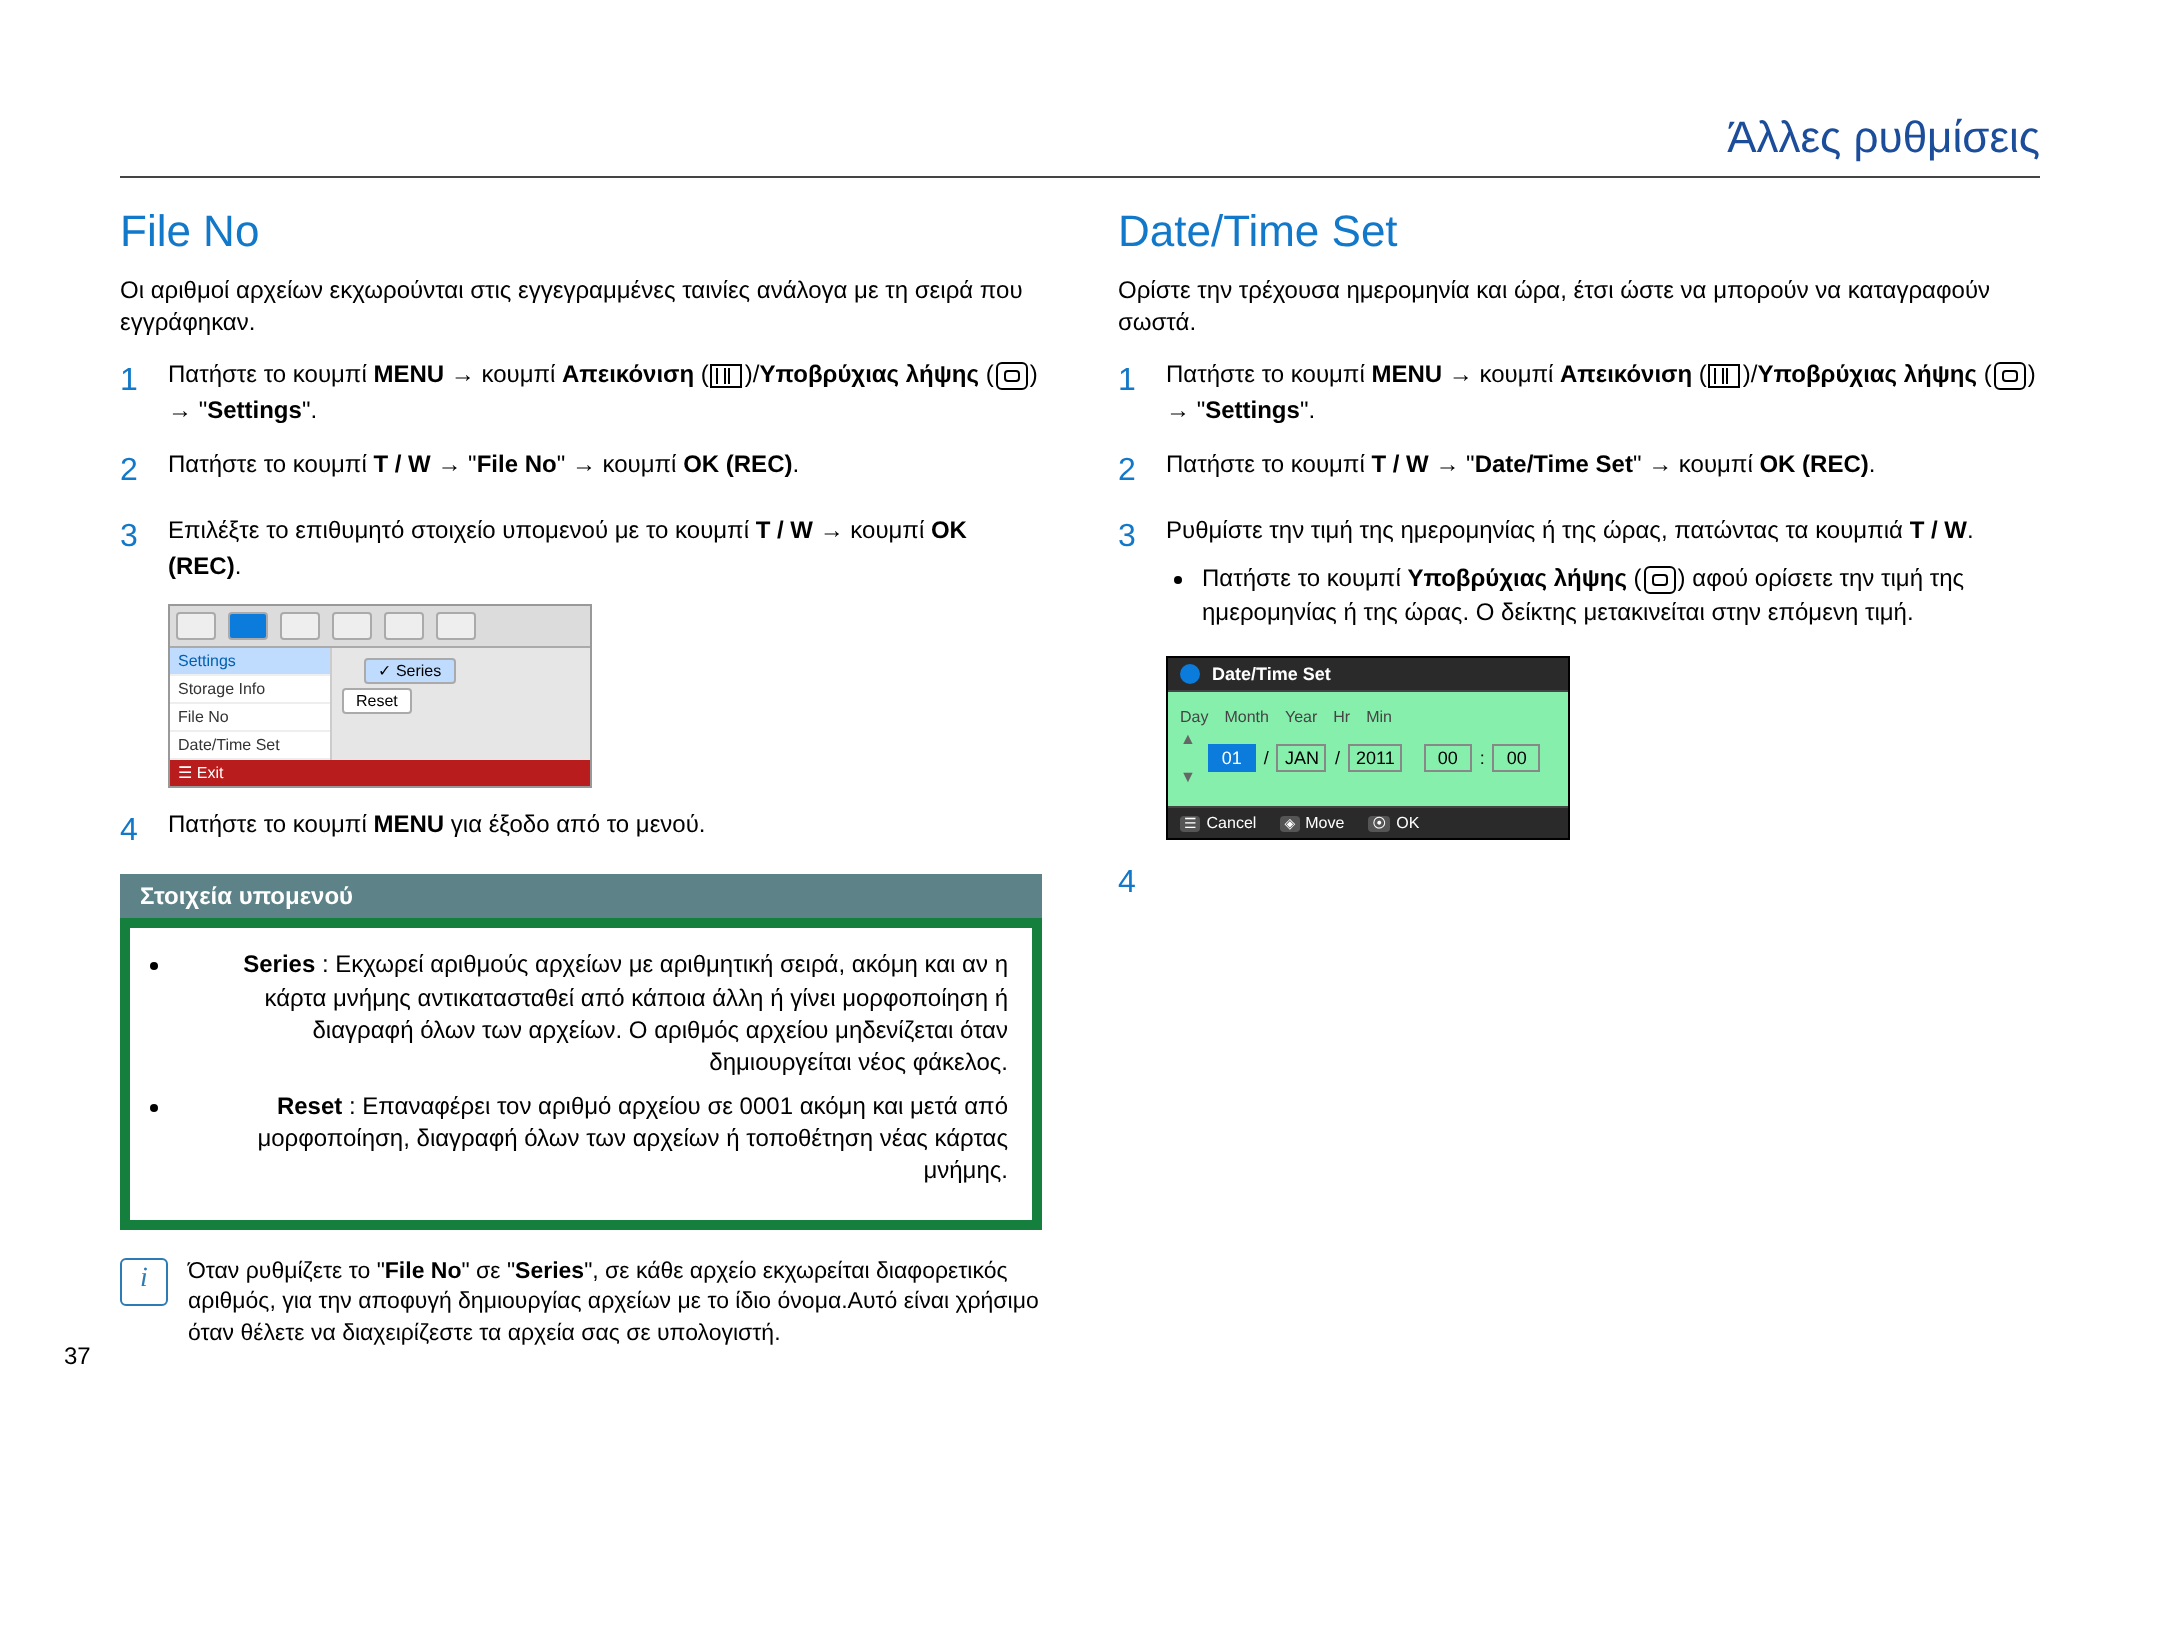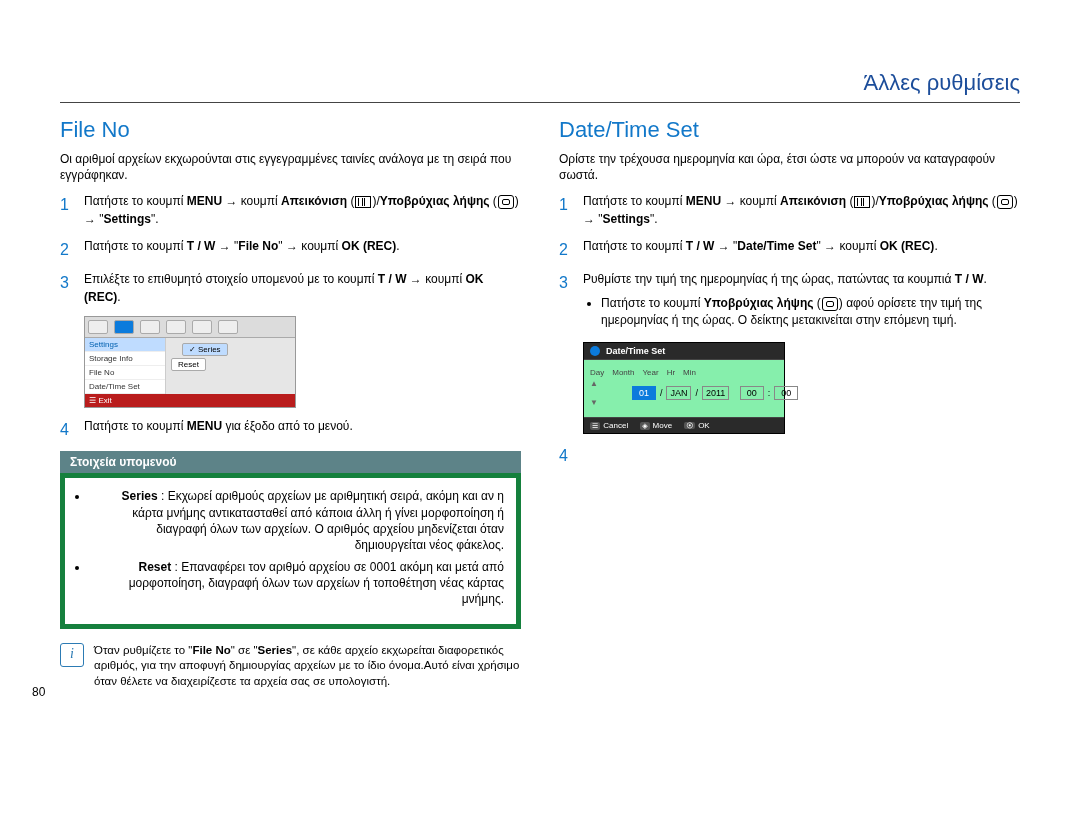--- a/index.html
+++ b/index.html
@@ -4,21 +4,21 @@
 <style>
   body {
     margin: 0;
     font-family: Arial, Helvetica, sans-serif;
     font-size: 12px;
     color: #000;
     background: #fff;
     width: 1080px;
   }
   .page {
-    padding: 70px 60px 40px 60px;
+    padding: 56px 60px 40px 60px;
     box-sizing: border-box;
   }
   .page-head {
     text-align: right;
     font-size: 22px;
     color: #1c4d9a;
     font-weight: normal;
     border-bottom: 1px solid #444;
     padding-bottom: 6px;
     margin-bottom: 14px;
@@ -190,21 +190,21 @@
   }
   .mock2 .m2-head .ico {
     width: 10px; height:10px; background:#0b7bdc; border-radius:50%;
   }
   .mock2 .m2-body {
     background: #86efac;
     color:#000;
     padding: 8px 6px 10px;
   }
   .mock2 .labels { display:flex; gap:8px; font-size:8px; color:#444; margin-bottom:2px;}
-  .mock2 .fields { display:flex; gap:4px; align-items:center;margin-left:28px; }
+  .mock2 .fields { display:flex; gap:4px; align-items:center; }
   .mock2 .fld {
     border:1px solid #888;
     padding:1px 3px;
     font-size:9px;
     min-width: 16px;
     text-align:center;
   }
   .mock2 .fld.sel { background:#0b7bdc; color:#fff; border-color:#0b7bdc;}
   .mock2 .sep { font-size:9px; }
   .mock2 .arrows {
@@ -412,14 +412,14 @@
       </div>
 
       <ol class="steps" start="4">
         <li>
           <span class="num">4</span>
         </li>
       </ol>
     </div>
   </div>
 
-  <div class="page-number">80</div>
+  <div class="page-number">37</div>
 </div>
 
 </body></html>

